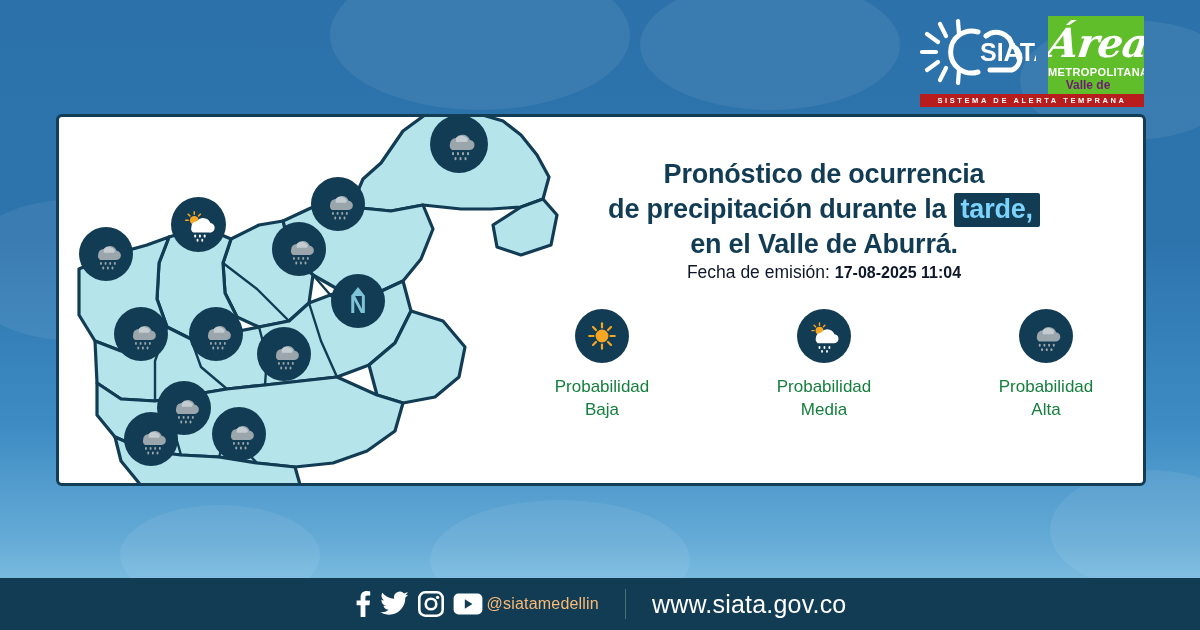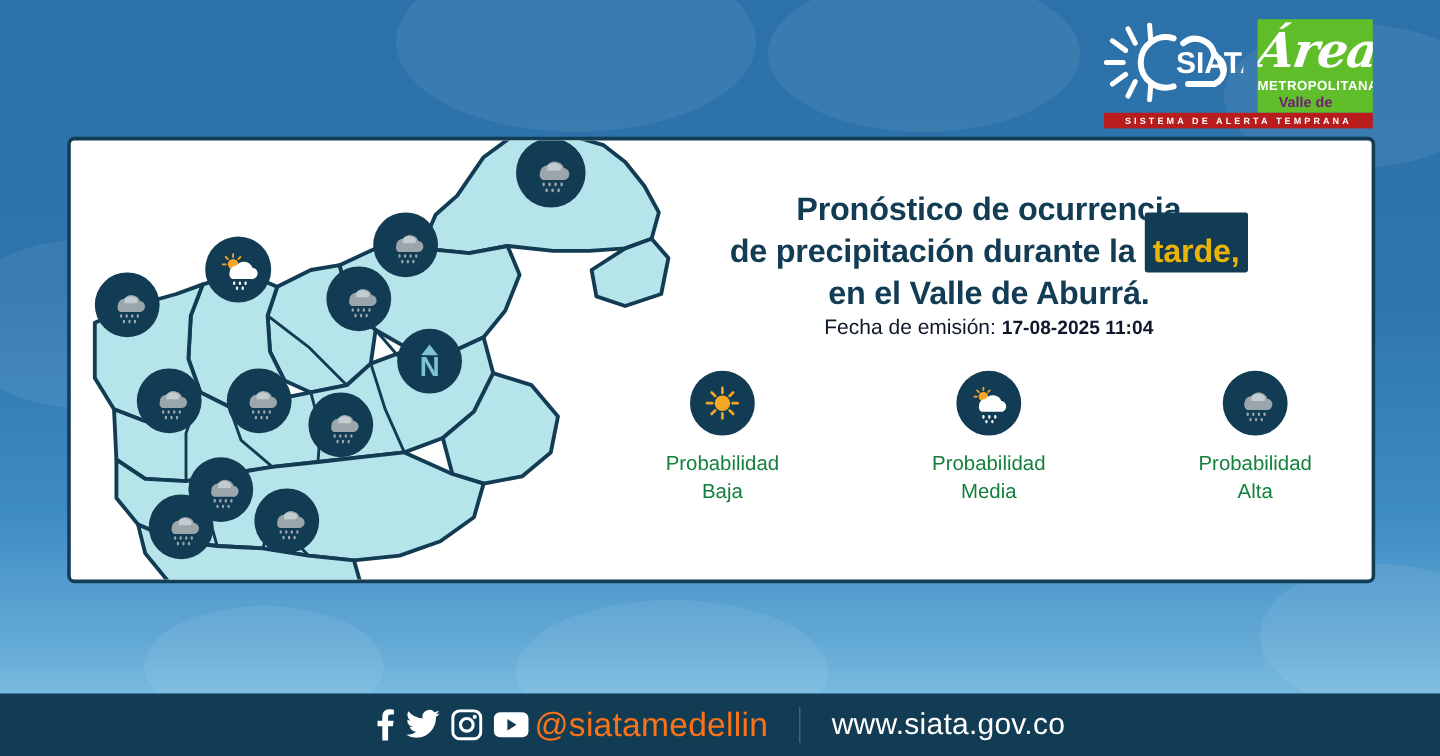--- a/index.html
+++ b/index.html
@@ -70,35 +70,35 @@
   }
   .compass .arrow {
     width:0;height:0;border-left:7px solid transparent;border-right:7px solid transparent;
     border-bottom:9px solid #7fc3d6; margin-bottom:-2px;
   }
   .compass .n { color:#7fc3d6; font-size:23px; font-weight:bold; line-height:22px;
                 font-family:"Liberation Sans", sans-serif; }
   
   .right { position:absolute; left:460px; top:40px; width:610px; text-align:center; }
   .title { color:#123c54; font-size:27px; font-weight:bold; line-height:1.30; letter-spacing:-0.2px; }
-  .hl { background:#123c54; color:#eab308; padding:17px 7px 3px 7px; border-radius:2px; }
+  .hl { background:#123c54; color:#7dd3fc; padding:1px 7px 3px 7px; border-radius:2px; }
   .fecha { margin-top:0; color:#0f172a; font-size:17.5px; }
   .fecha .val { font-weight:bold; font-size:16px; }
   .legend { margin-top:26px; display:flex; justify-content:center; gap:72px; }
   .leg { width:150px; display:flex; flex-direction:column; align-items:center; }
   .leg .ico { width:54px; height:54px; border-radius:50%; background:#123c54;
               display:flex;align-items:center;justify-content:center; }
   .leg .lbl { margin-top:13px; color:#15803d; font-size:17px; line-height:1.35; text-align:center; }
   
   .footer {
     position:absolute; left:0; bottom:0; width:1200px; height:52px;
     background:#123c54; display:flex; align-items:center; justify-content:center; gap:0;
   }
   .social { display:flex; align-items:center; gap:9px; }
-  .handle { color:#f97316; font-size:28px; margin-left:4px; letter-spacing:0.2px; }
+  .handle { color:#fdba74; font-size:16px; margin-left:4px; letter-spacing:0.2px; }
   .divider { width:1px; height:30px; background:#49707f; margin:0 26px; }
   .web { color:#fff; font-size:25px; letter-spacing:0.2px; }
 </style>
 </head>
 <body>
 
 <div id="stage">
 
   <div class="sky">
     <div class="cloudblob" style="left:330px;top:-40px;width:300px;height:150px;"></div>

